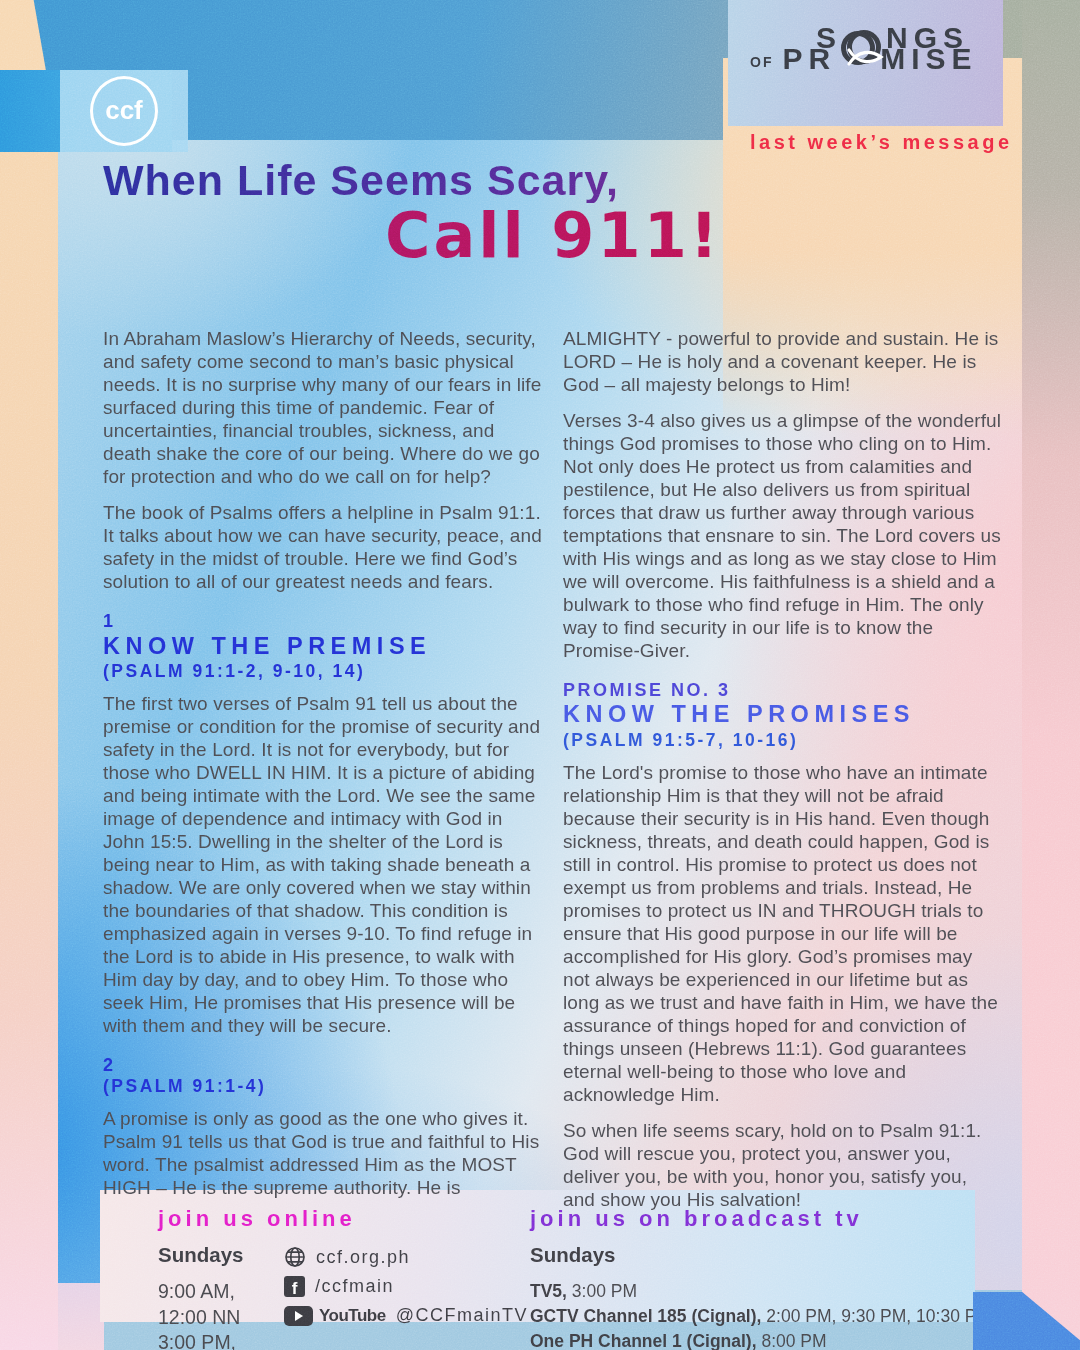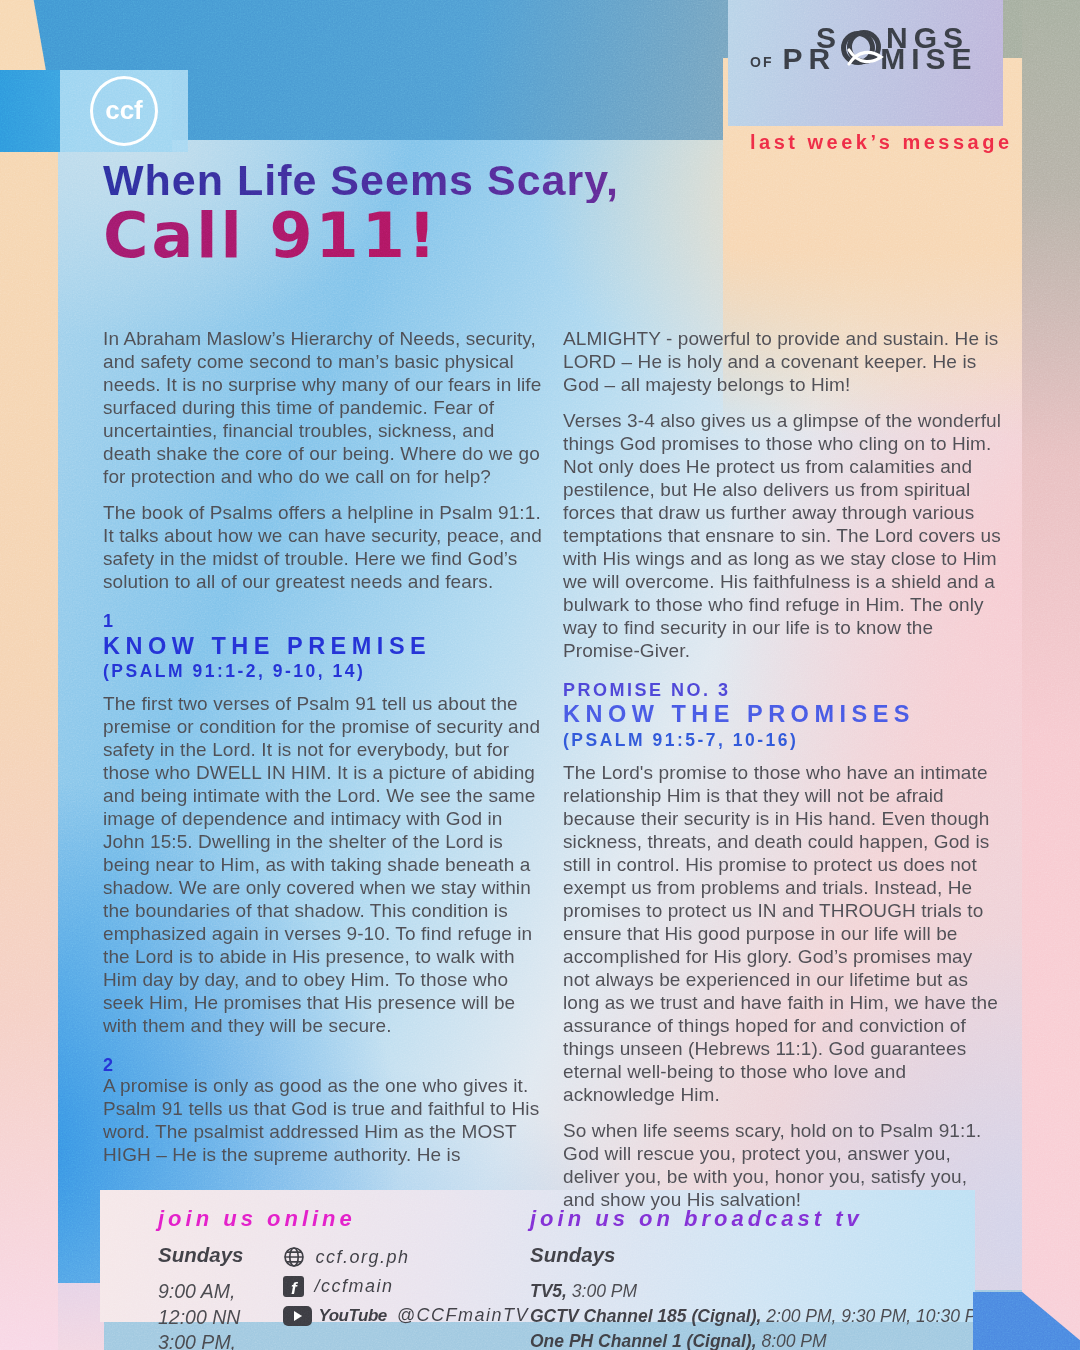--- a/index.html
+++ b/index.html
@@ -58,39 +58,39 @@
     letter-spacing:3.5px;color:#ee2b44;}
 
   
   .title-block{left:103px;top:158px;z-index:10;width:900px;}
   .t1{font-size:43px;font-weight:bold;letter-spacing:1px;line-height:1.05;
     background:linear-gradient(90deg,#2c2f9e 0%,#5a2b96 52%,#b02478 100%);
     -webkit-background-clip:text;background-clip:text;color:transparent;}
   .t2{font-family:"DejaVu Sans",sans-serif;font-size:62px;font-weight:bold;letter-spacing:3px;
     line-height:1.0;margin-top:2px;
     background:linear-gradient(90deg,#a01a6c 0%,#b5155c 45%,#c41348 100%);
-    -webkit-background-clip:text;background-clip:text;color:transparent;}
+    -webkit-background-clip:text;background-clip:text;color:transparent;text-align:center;}
   .t3{font-size:24px;font-weight:bold;letter-spacing:2.5px;color:#2b4db2;margin-top:11px;}
 
   
   .col{z-index:10;width:440px;top:328px;}
   .col-left{left:103px;}
   .col-right{left:563px;}
   .col p{margin:0 0 13px;font-size:19px;line-height:1.21;color:#4b4b51;letter-spacing:.1px;}
   .sec{margin-top:17px;}
   .sec-num,.sec-over{font-size:18px;font-weight:bold;letter-spacing:2.5px;color:#2330d4;line-height:1.15;}
   .sec-title{font-size:23.5px;font-weight:bold;letter-spacing:5.5px;color:#2330d4;line-height:1.22;}
   .sec-ref{font-size:17.5px;font-weight:bold;letter-spacing:2.5px;color:#2330d4;line-height:1.3;margin-bottom:10px;}
   .col-right .sec-over{color:#4b44d6;}
   .col-right .sec-title{color:#4657e4;}
   .col-right .sec-ref{color:#2f55d8;}
 
   
   .footer{left:100px;top:1190px;width:875px;height:132px;z-index:4;
-    background:linear-gradient(100deg,#f6e7e8 0%,#e9e3ee 38%,#cfe4f4 75%,#badff4 100%);font-style:italic;}
+    background:linear-gradient(100deg,#f6e7e8 0%,#e9e3ee 38%,#cfe4f4 75%,#badff4 100%);}
   .f-head{font-size:22px;font-weight:bold;letter-spacing:4px;}
   .h-online{color:#e21fc7;}
   .h-broadcast{color:#7d2fd4;}
   .f-online{position:absolute;left:58px;top:16px;width:370px;}
   .f-broadcast{position:absolute;left:430px;top:16px;width:440px;}
   .f-cols{display:flex;margin-top:11px;}
   .f-day{font-size:20.5px;font-weight:bold;color:#3e3e44;margin-bottom:12px;}
   .f-time{font-size:19.5px;color:#47474c;line-height:1.32;}
   .f-links{margin-left:40px;margin-top:3px;}
   .f-link{display:flex;align-items:center;margin-bottom:8px;}
@@ -160,20 +160,21 @@
     <p>In Abraham Maslow’s Hierarchy of Needs, security, and safety come second to man’s basic physical needs. It is no surprise why many of our fears in life surfaced during this time of pandemic. Fear of uncertainties, financial troubles, sickness, and death shake the core of our being. Where do we go for protection and who do we call on for help?</p>
     <p>The book of Psalms offers a helpline in Psalm 91:1. It talks about how we can have security, peace, and safety in the midst of trouble.  Here we find God’s solution to all of our greatest needs and fears.</p>
     <div class="sec">
       <div class="sec-num">1</div>
       <div class="sec-title">KNOW THE PREMISE</div>
       <div class="sec-ref">(PSALM 91:1-2, 9-10, 14)</div>
       <p>The first two verses of Psalm 91 tell us about the premise or condition for the promise of security and safety in the Lord. It is not for everybody, but for those who DWELL IN HIM. It is a picture of abiding and being intimate with the Lord. We see the same image of dependence and intimacy with God in John 15:5. Dwelling in the shelter of the Lord is being near to Him, as with taking shade beneath a shadow. We are only covered when we stay within the boundaries of that shadow. This condition is emphasized again in verses 9-10. To find refuge in the Lord is to abide in His presence, to walk with Him day by day, and to obey Him. To those who seek Him, He promises that His presence will be with them and they will be secure.</p>
     </div>
     <div class="sec">
       <div class="sec-num">2</div>
+      <div class="sec-ref">(PSALM 91:1-4)</div>
       <p>A promise is only as good as the one who gives it. Psalm 91 tells us that God is true and faithful to His word. The psalmist addressed Him as the MOST HIGH – He is the supreme authority. He is</p>
     </div>
   </div>
 
   <div class="abs col col-right">
     <p>ALMIGHTY - powerful to provide and sustain. He is LORD – He is holy and a covenant keeper. He is God – all majesty belongs to Him!</p>
     <p>Verses 3-4 also gives us a glimpse of the wonderful things God promises to those who cling on to Him. Not only does He protect us from calamities and pestilence, but He also delivers us from spiritual forces that draw us further away through various temptations that ensnare to sin. The Lord covers us with His wings and as long as we stay close to Him we will overcome. His faithfulness is a shield and a bulwark to those who find refuge in Him. The only way to find security in our life is to know the Promise-Giver.</p>
     <div class="sec">
       <div class="sec-over">PROMISE NO. 3</div>
       <div class="sec-title">KNOW THE PROMISES</div>

